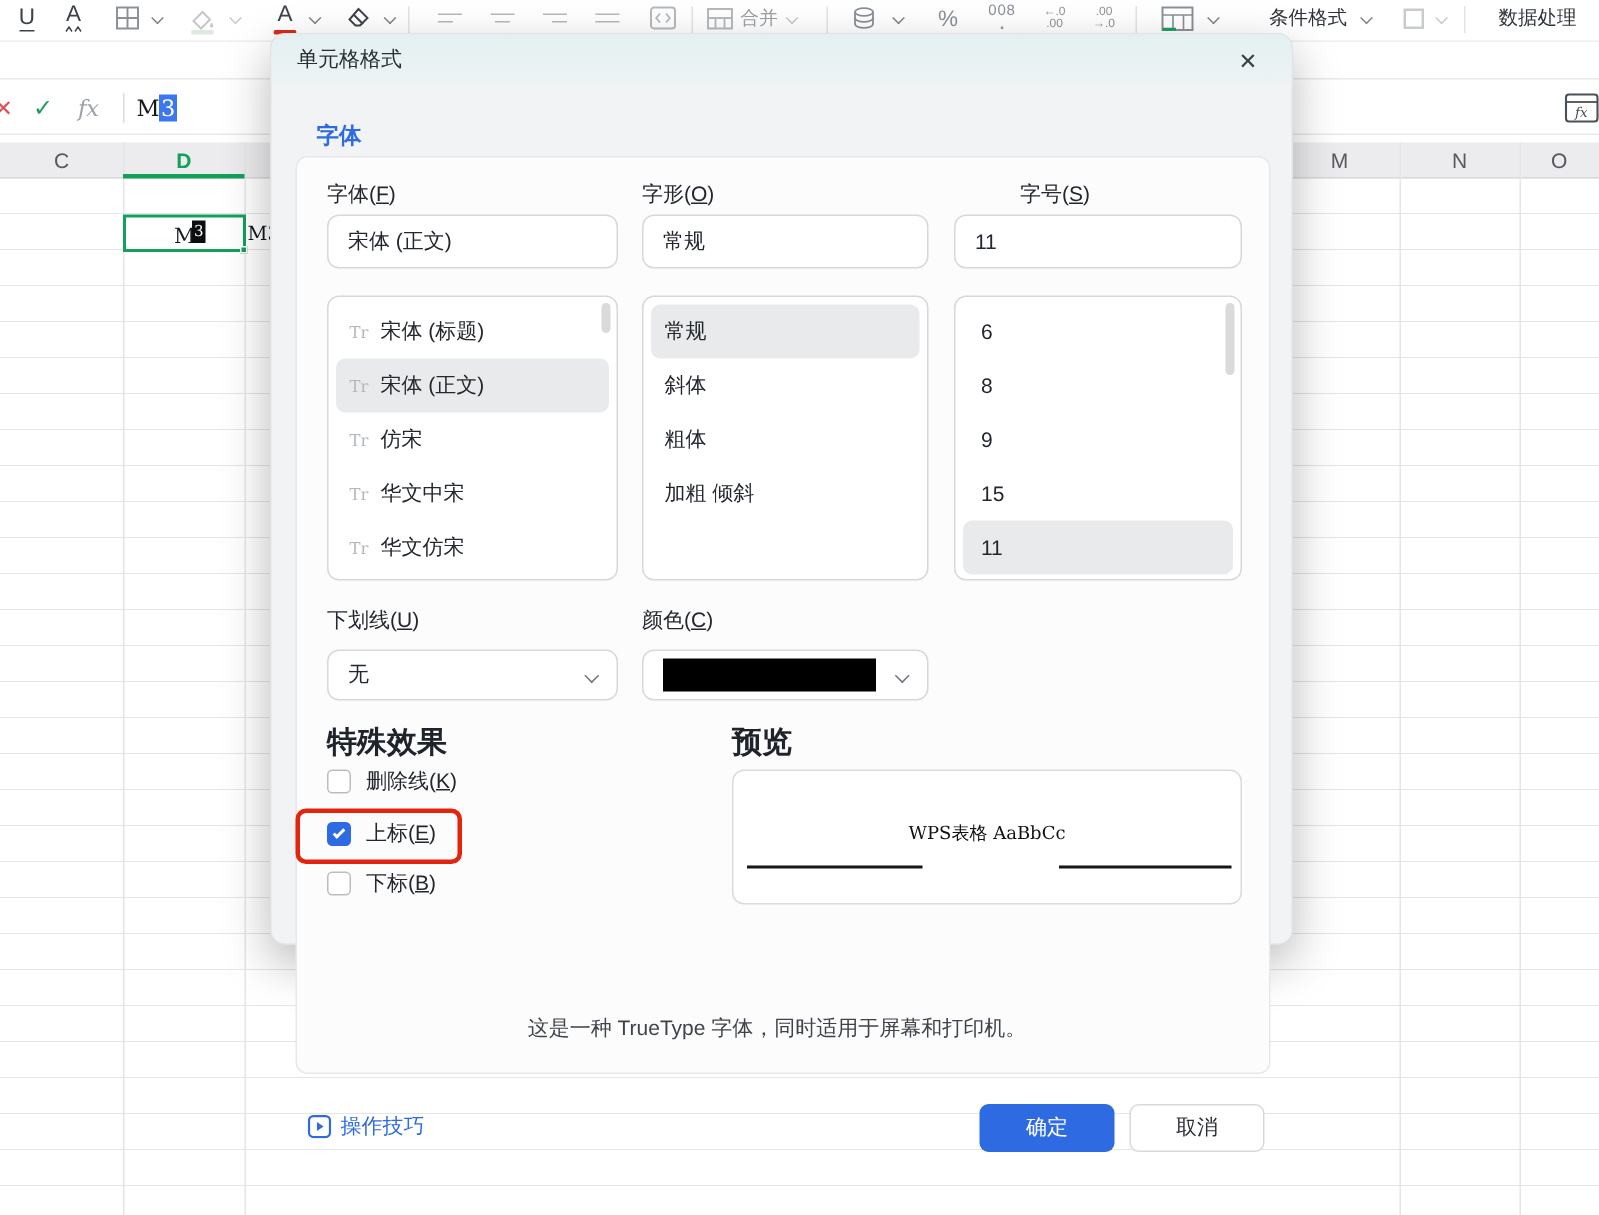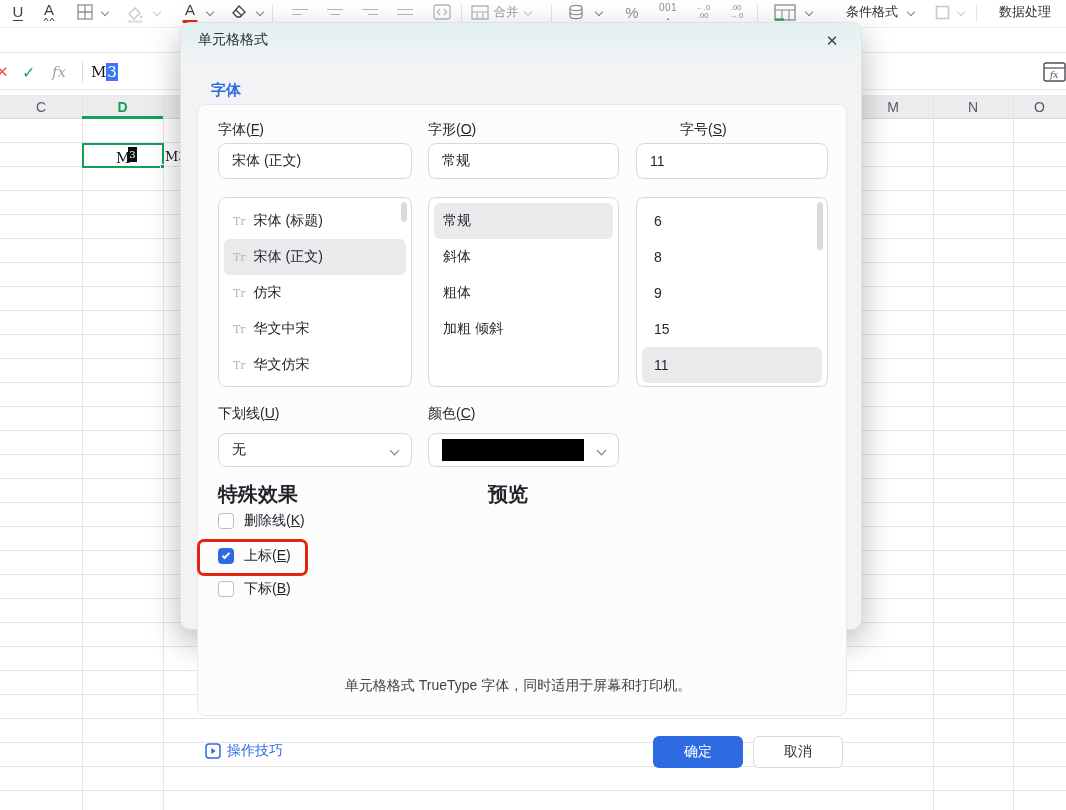--- a/index.html
+++ b/index.html
@@ -198,21 +198,21 @@
           <path d="M2 8c0 1.4 2.7 2.6 6 2.6S14 9.4 14 8" fill="none" stroke="#8a9097" stroke-width="1.2"></path>
         </svg>
     </div>
     <div class="tbi" style="left:594px;width:10px;">
         <span class="chev"></span>
       </div>
     <div class="tbi" style="left:622px;width:20px;">
         <span class="numglyph" style="font-size:15px;">%</span>
       </div>
     <div class="tbi stack" style="left:655px;width:26px;">
-      <span style="font-size:10px;letter-spacing:.5px;">001</span>
+      <span style="font-size:10px;letter-spacing:.5px;">008</span>
       <span style="font-size:11px;font-weight:bold;">.</span>
     </div>
     <div class="tbi stack" style="left:690px;width:26px;">
       <span>←.0</span>
       <span>.00</span>
     </div>
     <div class="tbi stack" style="left:723px;width:26px;">
       <span>.00</span>
       <span>→.0</span>
     </div>
@@ -408,22 +408,27 @@
           </span>
         <span class="cb-label"><span>上标(</span><span class="u">E</span><span>)</span></span>
       </div>
       <div class="redbox"></div>
       <div class="cbrow" style="top:474px;">
         <span class="cbox"></span>
         <span class="cb-label"><span>下标(</span><span class="u">B</span><span>)</span></span>
       </div>
 
       <div class="sechead" style="left:290px;top:376px;">预览</div>
-
-      <div class="descr">单元格格式 TrueType 字体，同时适用于屏幕和打印机。</div>
+      <div class="pvbox">
+        <div class="pvline" style="left:9px;width:117px;"></div>
+        <div class="pvtext">WPS表格  AaBbCc</div>
+        <div class="pvline" style="left:217px;width:115px;"></div>
+      </div>
+
+      <div class="descr">这是一种 TrueType 字体，同时适用于屏幕和打印机。</div>
     </div>
 
     <div class="tips">
       <svg width="16" height="16" viewBox="0 0 16 16">
           <rect x="1" y="1" width="14" height="14" rx="3" fill="none" stroke="#2e6be2" stroke-width="1.5"></rect>
           <path d="M6.3 5l4.4 3-4.4 3z" fill="#2e6be2"></path>
         </svg>
       <span>操作技巧</span>
     </div>
     <div class="btn primary">确定</div>

